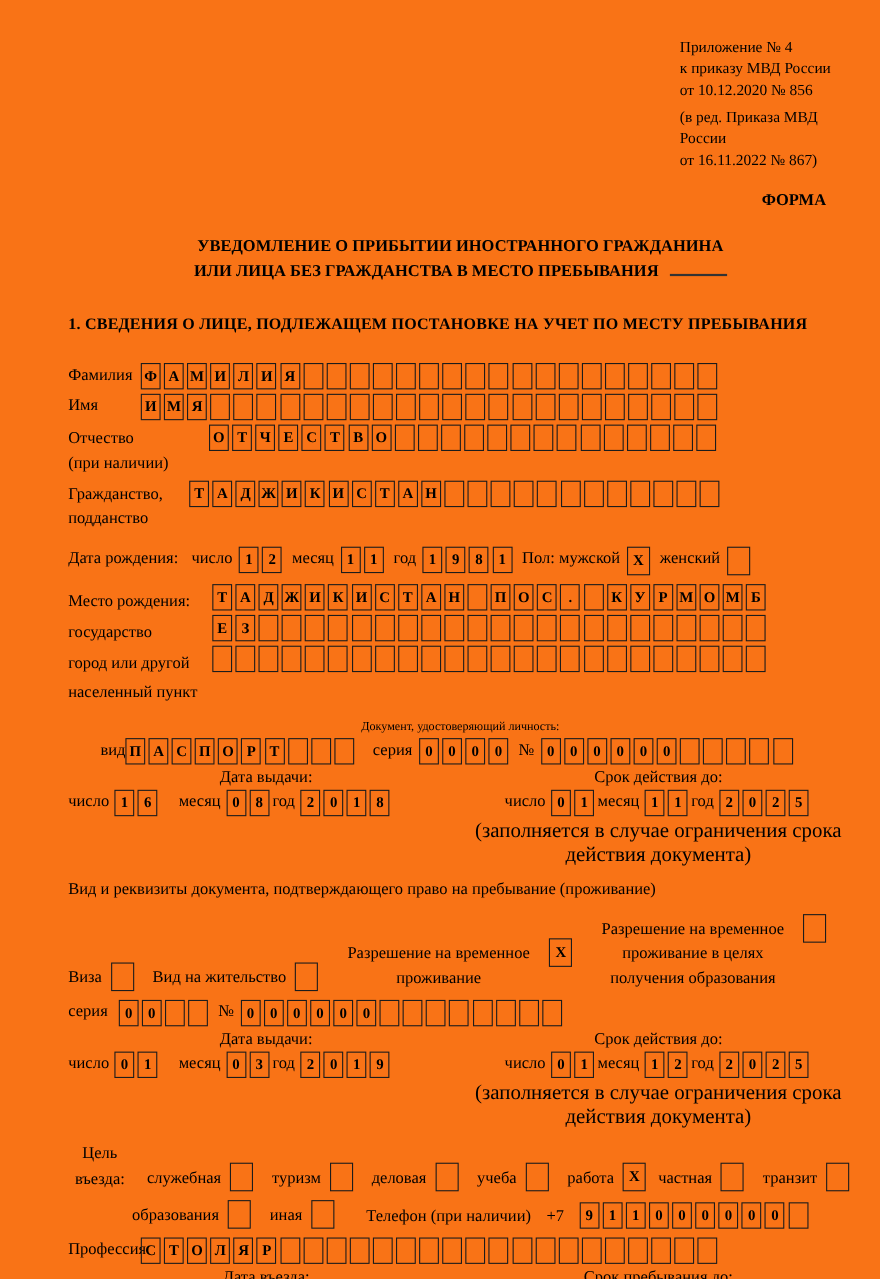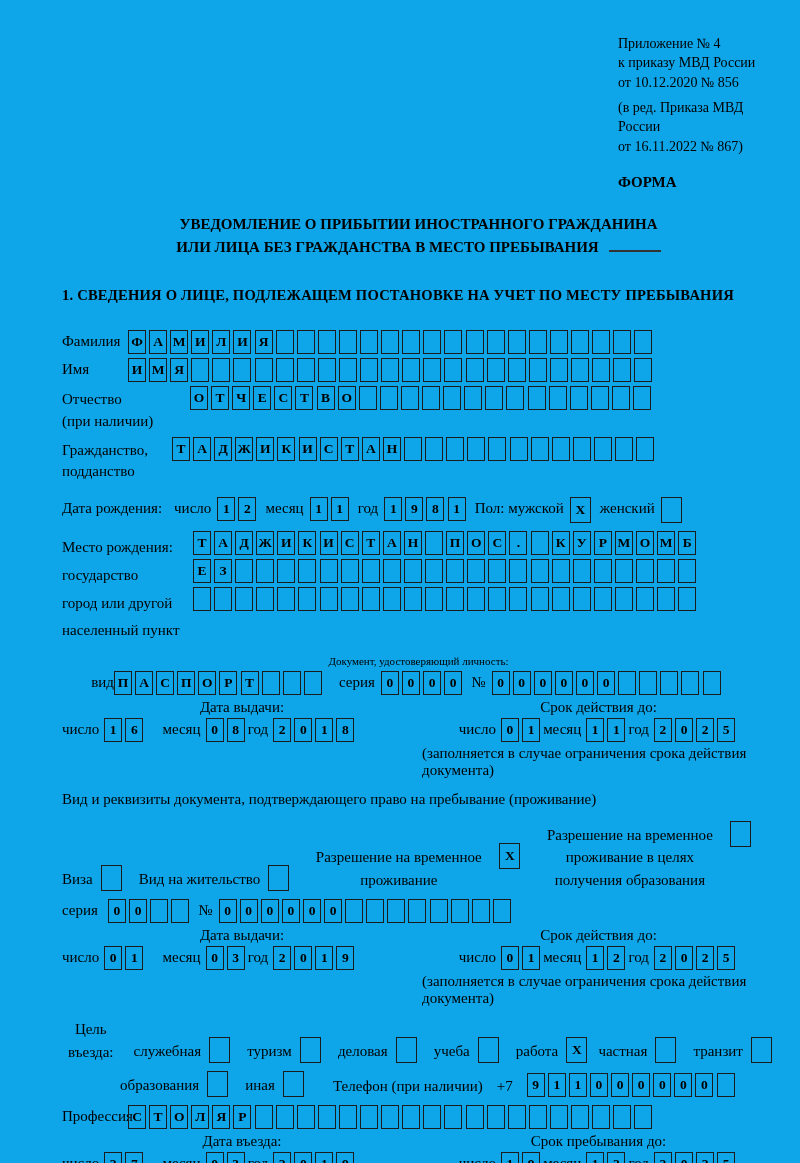--- a/index.html
+++ b/index.html
@@ -1,29 +1,29 @@
 <!DOCTYPE html>
 <html><head>
 <meta charset="utf-8">
 <style>
   * { box-sizing: border-box; margin: 0; padding: 0; }
   html,body { background:#fff; }
   .page {
     position: relative;
     width: 800px; height: 1163px;
-    background: #0ea5e9;
+    background: #f97316;
     color: #000;
     font-family: "Liberation Serif", "DejaVu Serif", serif;
     padding: 34px 25px 20px 62px;
     overflow: hidden;
   }
   
   .hdr { margin-left: 556px; font-size: 14px; line-height: 1.38; }
   .hdr .sub { margin-top: 6px; }
-  .form-label { font-weight: bold; font-size: 15px; text-align: left; margin-top: 16px; padding-right: 24px; }
+  .form-label { font-weight: bold; font-size: 15px; text-align: right; margin-top: 16px; padding-right: 24px; }
   
   .title { text-align: center; font-weight: bold; font-size: 15px; line-height: 1.55; margin-top: 20px; }
   .blank-line { display:inline-block; width: 52px; border-bottom: 2px solid #333; height: 14px; margin-left: 10px; }
   .sec-heading { font-weight: bold; font-size: 14.6px; margin-top: 28px; letter-spacing: .2px; }
   
   .row { display: flex; align-items: flex-start; margin-top: 4px; font-size: 15px; }
   .lbl { flex: 0 0 auto; padding-top: 3px; }
   .lbl2 { line-height: 1.45; }
   .boxes { display: flex; flex-wrap: nowrap; }
   .bx {
@@ -48,21 +48,21 @@
   .stack .boxes { margin-bottom: 4px; }
   .inline-lbl { padding-top: 3px; margin: 0 6px; }
   
   .dates-row { display: flex; margin-top: 4px; font-size: 15px; }
   .dcol-l { flex: 0 0 360px; }
   .dcol-r { flex: 1 1 auto; }
   .dhead { text-align: center; font-size: 15px; margin-bottom: 2px; }
   .dfields { display: flex; align-items: flex-start; }
   .dfields .dl { padding-top: 3px; margin-right: 5px; }
   .dfields .gap { width: 16px; }
-  .note { font-size: 15px; text-align: left; margin-top: 3px; }
+  .note { font-size: 19px; text-align: center; margin-top: 3px; }
   .doc-heading { text-align: center; font-weight: normal; font-size: 11px; margin-top: 10px; }
   .para { font-size: 15px; line-height: 1.7; margin-top: 8px; }
   
   .opt-row { display: flex; align-items: flex-end; margin-top: 8px; font-size: 15px; }
   .opt { display: flex; align-items: flex-start; margin-right: 14px; }
   .opt .txt { padding-top: 3px; margin-right: 8px; text-align: center; line-height: 1.5; }
   .opt .txt.ml { max-width: 185px; }
 </style>
 </head>
 <body>

